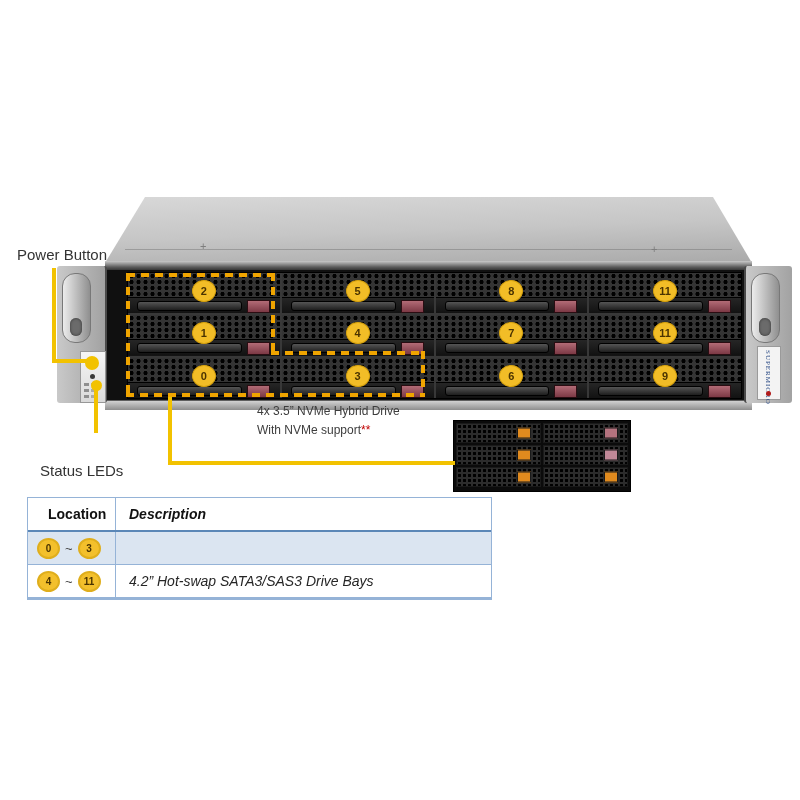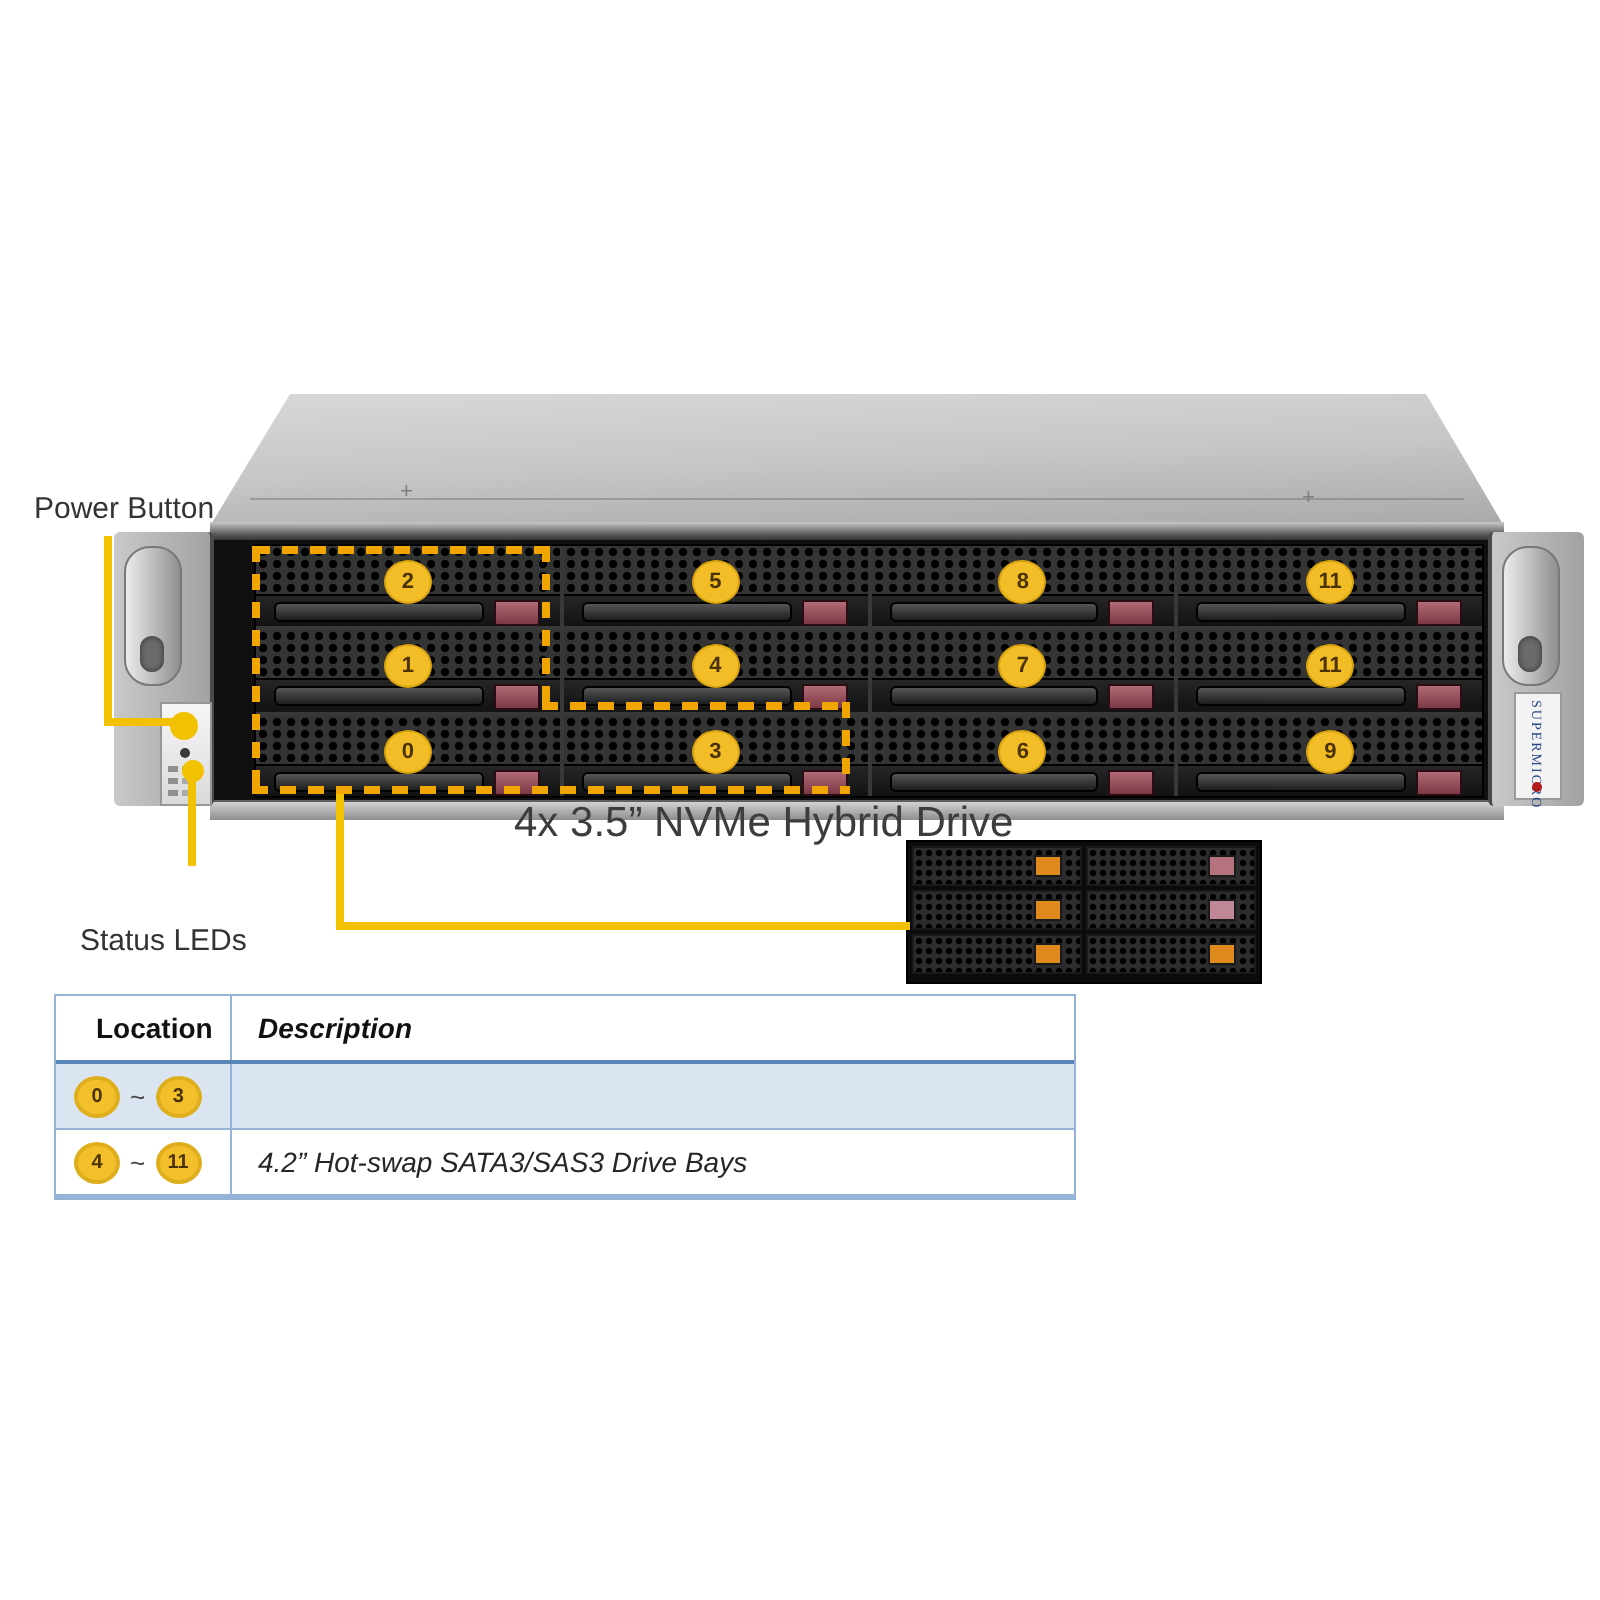--- a/index.html
+++ b/index.html
@@ -59,35 +59,35 @@
   .dash-h{position:absolute;height:4px;
        background:repeating-linear-gradient(90deg,#f0a500 0 8px,rgba(0,0,0,0) 8px 14px);z-index:6;}
   .dash-v{position:absolute;width:4px;
        background:repeating-linear-gradient(180deg,#f0a500 0 8px,rgba(0,0,0,0) 8px 14px);z-index:6;}
 
   
   .conn{position:absolute;background:#f2c200;z-index:7;}
   .conn-dot{position:absolute;border-radius:50%;background:#f2c200;z-index:7;}
 
   .ann-label{position:absolute;font-size:15px;color:#333;z-index:8;text-align:center;}
-  .callout{position:absolute;left:257px;top:402px;font-size:21px;line-height:19px;color:#3d3d3d;z-index:8;}
+  .callout{position:absolute;left:257px;top:402px;font-size:12px;line-height:19px;color:#3d3d3d;z-index:8;}
   .red{color:#c00000;}
 
   
   .inset{position:absolute;left:453px;top:420px;width:178px;height:72px;background:#0b0b0b;
        border:1px solid #000;box-sizing:border-box;padding:2px 2px 4px 2px;
        display:grid;grid-template-columns:1fr 1fr;grid-template-rows:1fr 1fr 1fr;gap:2px;z-index:6;}
   .tray{position:relative;background-color:#2c2c2c;
        background-image:radial-gradient(circle,#000 1.4px,rgba(0,0,0,0) 1.8px);
        background-size:5px 5px;border:1px solid #1a1a1a;}
   .tray-latch{position:absolute;right:9px;top:50%;transform:translateY(-50%);
        width:12px;height:9px;border:1px solid #1a1a1a;}
 
   
-  .tbl{position:absolute;left:27px;top:497px;width:511px;border:1px solid #95b3d7;
+  .tbl{position:absolute;left:27px;top:497px;width:465px;border:1px solid #95b3d7;
        border-bottom-width:3px;box-sizing:border-box;z-index:8;background:#fff;}
   .trow{display:flex;align-items:stretch;}
   .trow.head{height:32px;border-bottom:2px solid #5b87b7;background:#fff;}
   .trow.r1{height:32px;background:#dbe5f1;border-bottom:1px solid #95b3d7;}
   .trow.r2{height:32px;background:#ffffff;}
   .c1{width:88px;border-right:1px solid #95b3d7;display:flex;align-items:center;padding-left:9px;box-sizing:border-box;flex-shrink:0;}
   .c1.head-cell{padding-left:20px;}
   .c2{flex:1;display:flex;align-items:center;padding-left:13px;font-style:italic;}
   .th{font-weight:bold;font-size:14px;color:#111;}
   .td{font-size:14px;color:#262626;}
@@ -251,20 +251,21 @@
   <div class="conn-dot" style="left:91px;top:380px;width:11px;height:11px;"></div>
   <div class="conn" style="left:94px;top:389px;width:4px;height:44px;"></div>
   <div class="conn" style="left:168px;top:397px;width:4px;height:68px;"></div>
   <div class="conn" style="left:168px;top:461px;width:287px;height:4px;"></div>
 
   <div class="ann-label" style="left:17px;top:246px;">Power Button</div>
   <div class="ann-label" style="left:40px;top:438px;margin-top:24px;">Status LEDs</div>
 
   <div class="callout">
     <div>4x 3.5” NVMe Hybrid Drive</div>
+    <div><span>With NVMe support</span><span class="red">**</span></div>
   </div>
 
   <div class="inset">
       <div class="tray">
         <div class="tray-latch" style="background: rgb(224, 138, 30);"></div>
       </div>
       <div class="tray">
         <div class="tray-latch" style="background: rgb(181, 115, 127);"></div>
       </div>
       <div class="tray">

